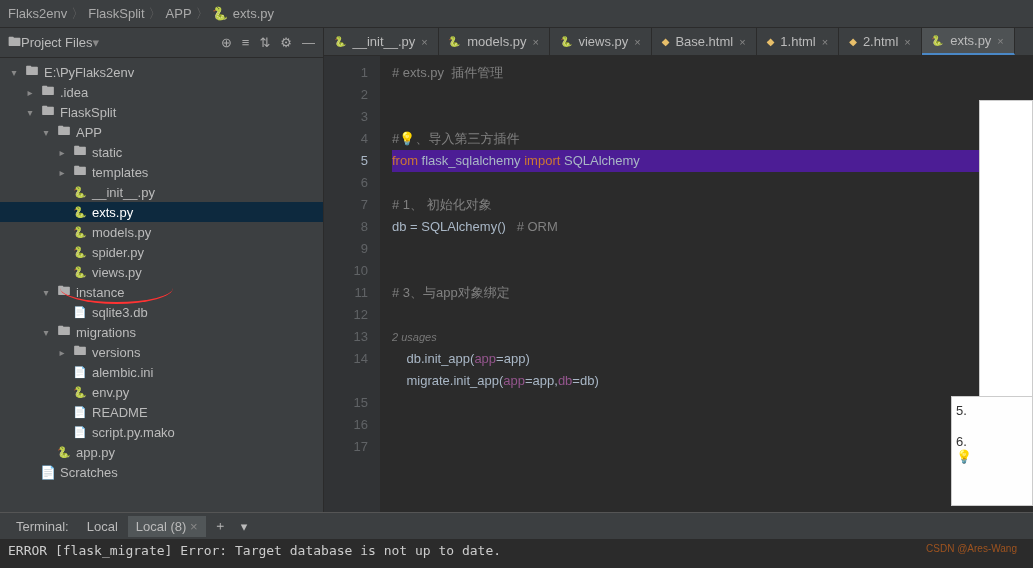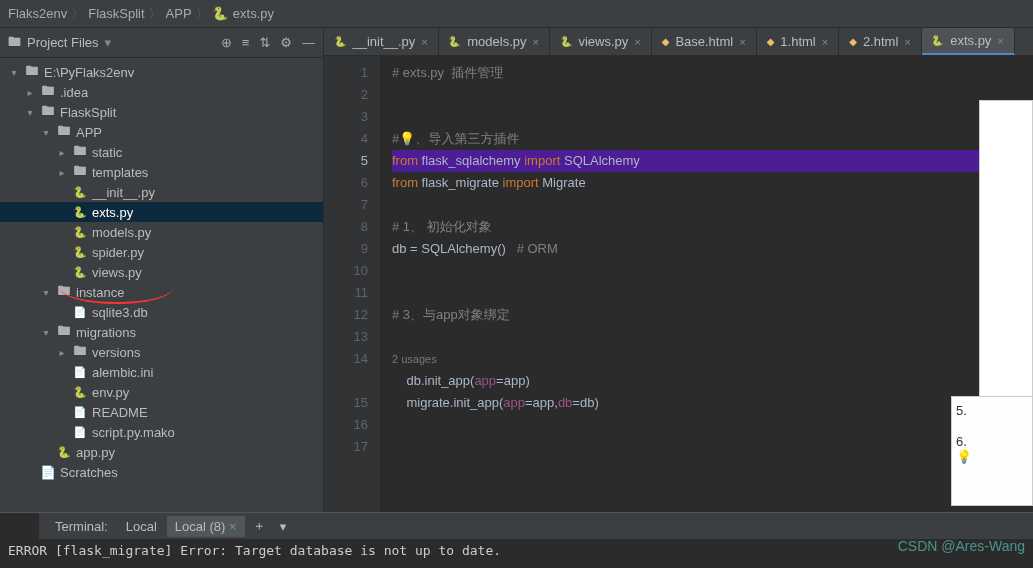--- a/index.html
+++ b/index.html
@@ -3,21 +3,21 @@
 <meta charset="utf-8">
 <style>
 * { margin:0; padding:0; box-sizing:border-box; font-family:"Segoe UI",Arial,sans-serif; font-size:13px; }
 body { background:#2b2b2b; color:#bbb; width:1033px; height:568px; overflow:hidden; position:relative; }
 .breadcrumb { height:28px; display:flex; align-items:center; padding:0 8px; background:#3c3f41; border-bottom:1px solid #2b2b2b; gap:4px; }
 .breadcrumb span { color:#aaa; }
 .breadcrumb .sep { color:#666; }
 .main { display:flex; height:calc(100% - 28px - 56px); }
 .side { width:324px; background:#3c3f41; border-right:1px solid #2b2b2b; display:flex; flex-direction:column; }
 .side-head { height:30px; display:flex; align-items:center; padding:0 8px; border-bottom:1px solid #2b2b2b; }
-.side-head .title { flex:1; display:flex; align-items:center; gap:6px; }
+.side-head .title { flex:1; display:flex; align-items:center; }
 .side-head .tools { display:flex; gap:10px; color:#aaa; }
 .side-head .tools span { cursor:pointer; }
 .tree { flex:1; overflow:auto; padding-top:4px; }
 .tree-row { height:20px; display:flex; align-items:center; gap:4px; padding-right:8px; white-space:nowrap; }
 .tree-row.sel { background:#0d293e; }
 .tree-row .arrow { width:12px; text-align:center; color:#888; font-size:10px; }
 .tree-row .icon { width:16px; text-align:center; }
 .dir-icon { color:#b0b0b0; }
 .tree-row.sel .label { color:#fff; }
 .underline { position:relative; }
@@ -31,29 +31,29 @@
 .gutter { width:56px; text-align:right; padding:6px 12px 6px 0; color:#606366; background:#313335; }
 .gutter .ln { height:22px; }
 .gutter .hl { color:#a9b7c6; }
 .code { flex:1; padding:6px 0 6px 12px; color:#a9b7c6; position:relative; }
 .code .line { height:22px; white-space:pre; }
 .cm { color:#808080; }
 .kw { color:#cc7832; }
 .fn { color:#ffc66d; }
 .self { color:#94558d; }
 .hlline { background:#4c1d95; }
-.usages { color:#787878; font-size:11px; height:22px; display:flex; align-items:center; }
+.usages { color:#787878; font-size:11px; height:22px; display:flex; align-items:center;font-style:italic; }
 .bulb { color:#f0a732; }
 .terminal { position:absolute; bottom:0; left:0; right:0; height:56px; background:#2b2b2b; border-top:1px solid #555; }
-.term-tabs { height:26px; display:flex; align-items:center; gap:2px; padding:0 8px; background:#3c3f41;margin-left:39px; }
+.term-tabs { height:26px; display:flex; align-items:center; gap:2px; padding:0 8px; background:#3c3f41; }
 .term-tabs .tt { padding:3px 8px; color:#bbb; }
 .term-tabs .tt.active { background:#515658; }
 .term-tabs .plus { color:#bbb; padding:0 6px; cursor:pointer; }
 .term-body { padding:4px 8px; font-family:Consolas,monospace; font-size:13px; color:#ccc; }
-.watermark { position:absolute; right:8px; bottom:14px; color:#5eead4; opacity:.55; font-size:14px; }
+.watermark { position:absolute; right:16px; bottom:14px; color:#f97316; opacity:.55; font-size:10px; }
 .overlay-r { position:absolute; right:0; top:100px; width:54px; height:380px; background:#fff; border:1px solid #ccc; }
 .overlay-b { position:absolute; right:0; bottom:62px; width:82px; height:110px; background:#fefefe; border:1px solid #ccc; color:#333; padding:6px 4px; font-size:14px; }
 .overlay-b .bulb2 { color:#f0a732; }
 .folder-icon::before { content:"🖿"; }
 </style>
 </head>
 <body>
 
 <div class="breadcrumb">
   <span>Flaks2env</span>
@@ -249,21 +249,20 @@
           <div class="ln">15</div>
           <div class="ln">16</div>
           <div class="ln">17</div>
         </div>
       <div class="code" id="code">
           <div class="line"><span class="cm"># exts.py  插件管理</span></div>
           <div class="line">&nbsp;</div>
           <div class="line">&nbsp;</div>
           <div class="line"><span class="cm">#<span class="bulb">💡</span>、导入第三方插件</span></div>
           <div class="line hlline"><span class="kw">from</span> flask_sqlalchemy <span class="kw">import</span> SQLAlchemy</div>
-          <div class="line"><span class="kw">from</span> flask_migrate <span class="kw">import</span> Migrate</div>
           <div class="line">&nbsp;</div>
           <div class="line"><span class="cm"># 1、 初始化对象</span></div>
           <div class="line">db = SQLAlchemy()   <span class="cm"># ORM</span></div>
           <div class="line">&nbsp;</div>
           <div class="line">&nbsp;</div>
           <div class="line"><span class="cm"># 3、与app对象绑定</span></div>
           <div class="line">&nbsp;</div>
           <div class="usages">2 usages</div>
           <div class="line">    db.init_app(<span class="self">app</span>=app)</div>
           <div class="line">    migrate.init_app(<span class="self">app</span>=app,<span class="self">db</span>=db)</div>

